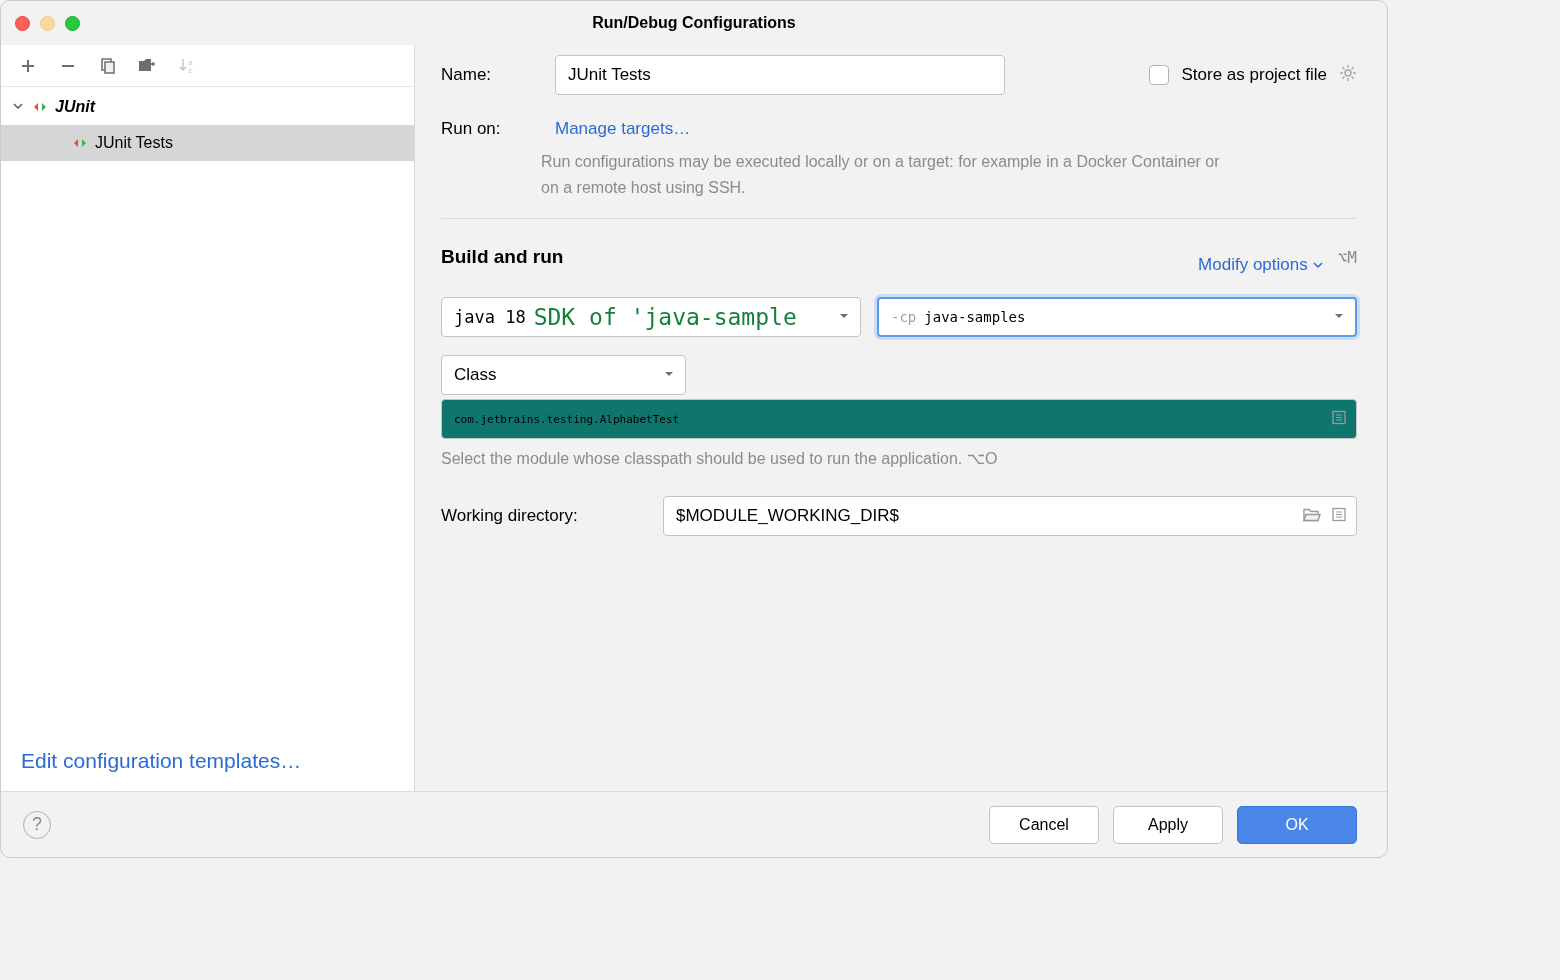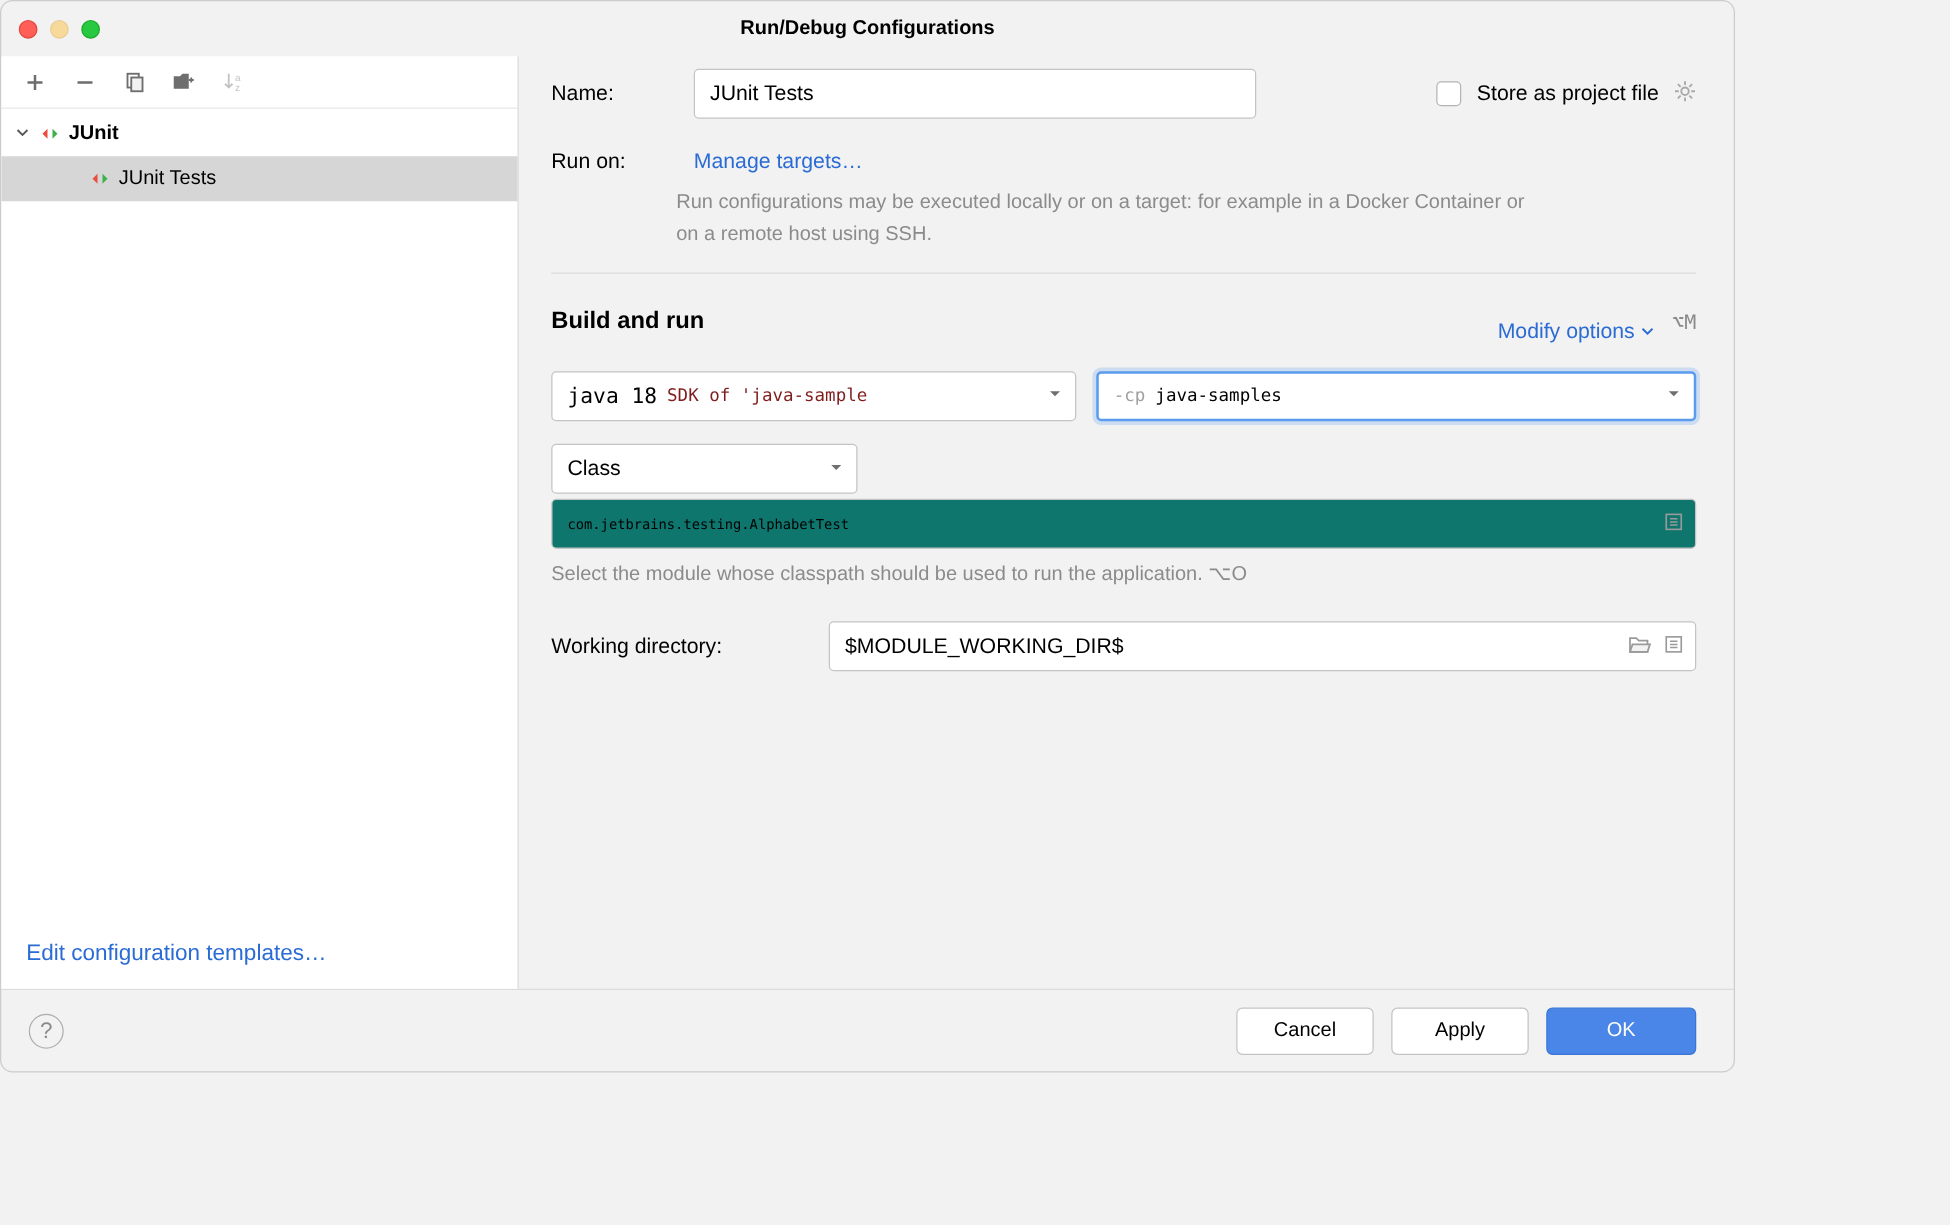--- a/index.html
+++ b/index.html
@@ -80,29 +80,29 @@
     .tree-chevron {
       width: 14px;
       text-align: center;
       color: #595959;
     }
     .junit-icon {
       display: inline-flex;
       width: 18px; height: 18px;
     }
     .tree-label { font-size: 16px; }
-    .tree-label.bold { font-weight: 700; }
+    .tree-label.bold { font-weight: 700; font-style: italic; }
     .tree-row.child { padding-left: 70px; }
     .sidebar-footer {
       padding: 18px 20px;
     }
     .link {
       color: #2a6bd4;
       cursor: pointer;
-      font-size: 18px;
+      font-size: 21px;
     }
     .main {
       flex: 1;
       padding: 10px 30px 20px 26px;
       overflow-y: auto;
     }
     .form-row {
       display: flex;
       align-items: center;
       margin-bottom: 24px;
@@ -191,21 +191,21 @@
       font-size: 16px;
       margin-left: 14px;
     }
     .build-row {
       display: flex;
       gap: 16px;
       margin-bottom: 18px;
     }
     .combo.jdk { width: 420px; font-family: "SF Mono", Menlo, Consolas, monospace; }
     .combo.jdk .main-text { font-size: 17px; }
-    .combo.jdk .sub-text { color: #7f1d1d; font-size: 14px; }
+    .combo.jdk .sub-text { color: #15803d; font-size: 23px; }
     .combo.classpath {
       flex: 1;
       font-family: "SF Mono", Menlo, Consolas, monospace;
       border: 2px solid #5a9bf0;
       box-shadow: 0 0 0 3px rgba(90,155,240,0.25);
     }
     .combo.classpath .flag { color: #a0a0a0; }
     .combo.scope { width: 245px; }
     .class-row {
       display: flex;

